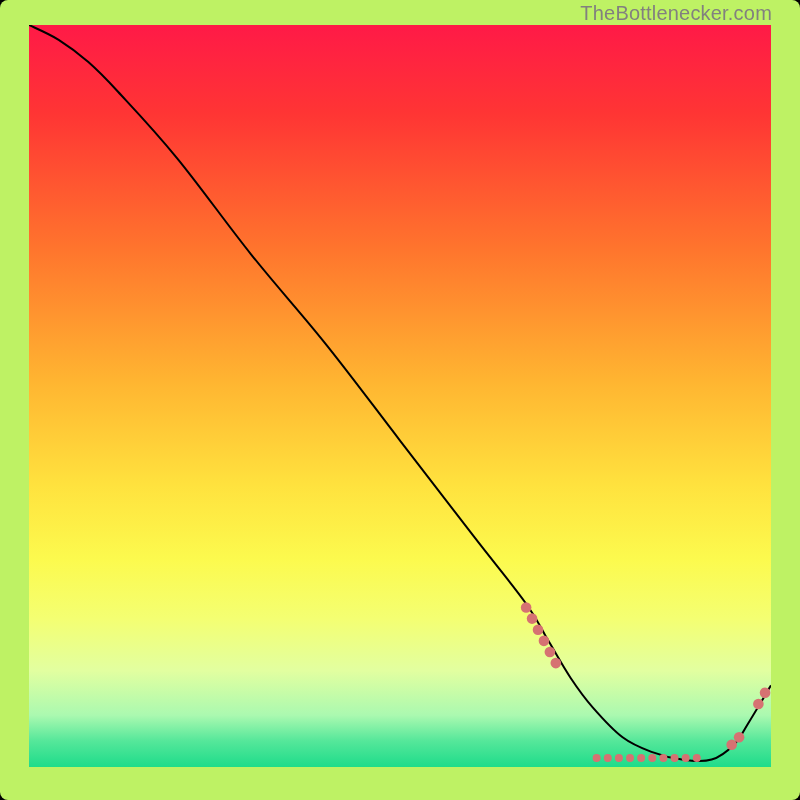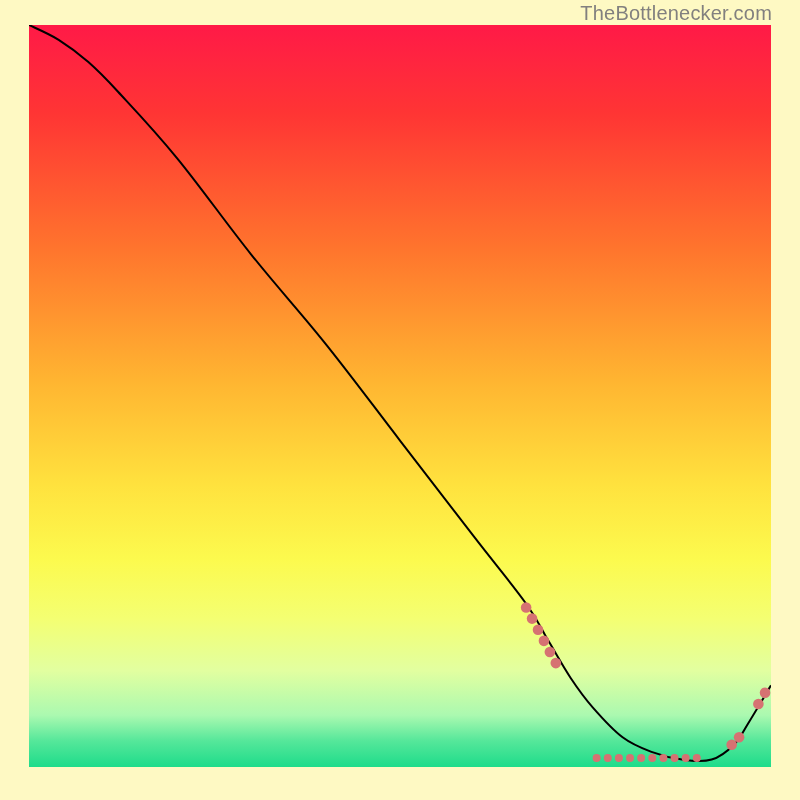--- a/index.html
+++ b/index.html
@@ -8,21 +8,22 @@
     width: 800px;
     height: 800px;
     background: #000;
     overflow: hidden;
     font-family: Arial, Helvetica, sans-serif;
   }
   .canvas {
     position: absolute;
     left: 0; top: 0;
     width: 800px; height: 800px;
-    background: #fef9c3;
+    background: #bef264;
+    border-radius: 8px;
   }
   .plot {
     position: absolute;
     left: 29px;
     top: 25px;
     width: 742px;
     height: 742px;
     overflow: hidden;
   }
   .watermark {

